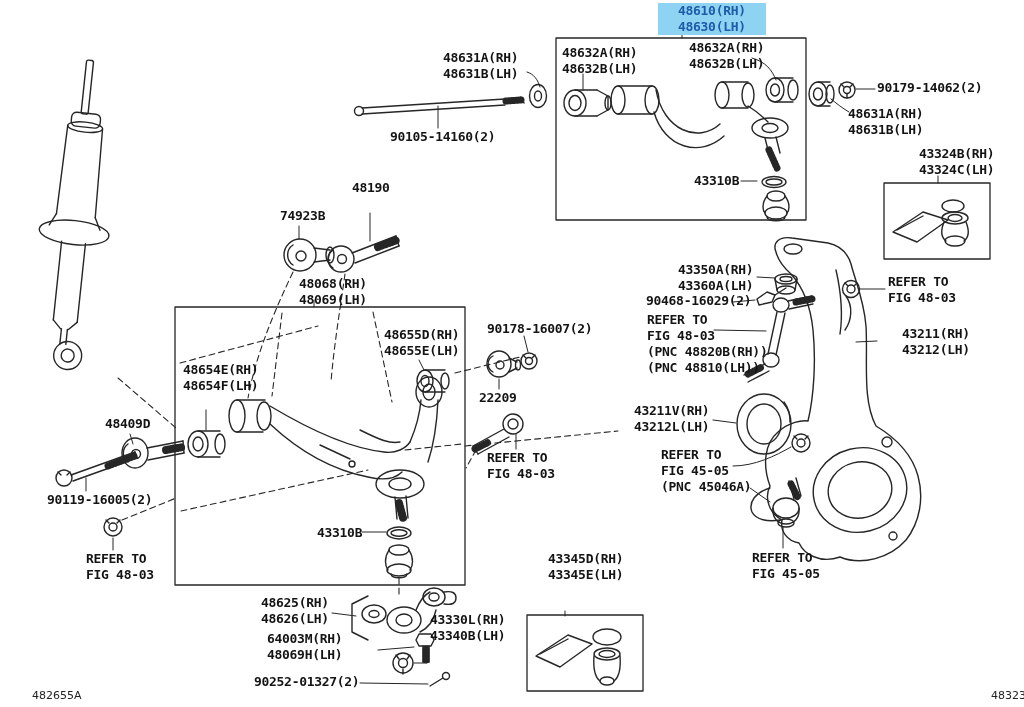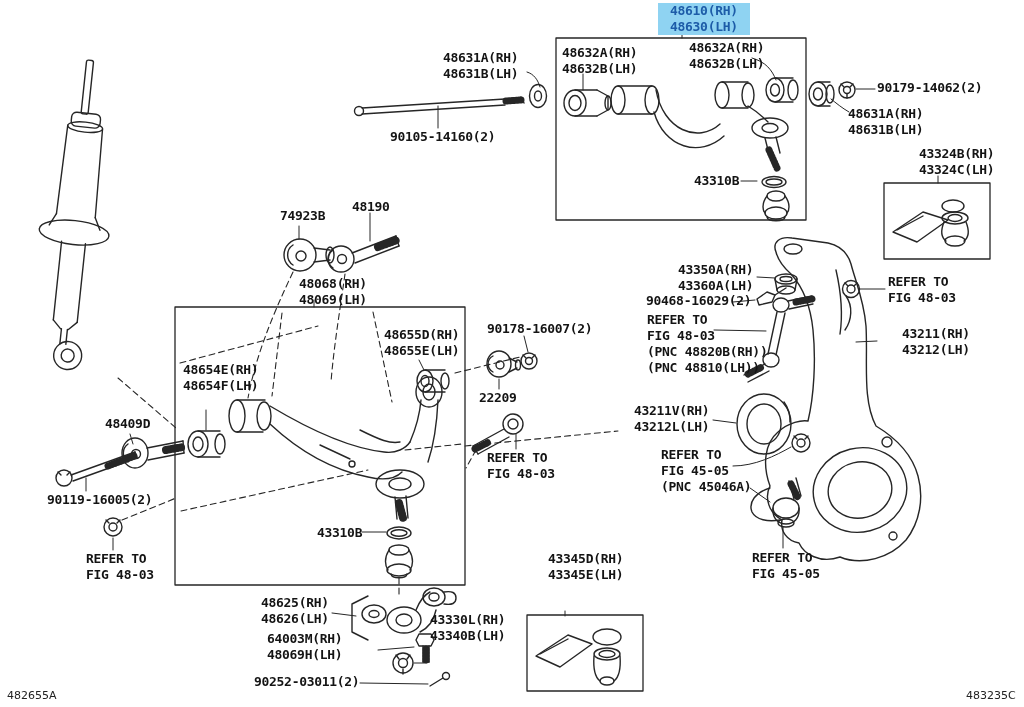--- a/index.html
+++ b/index.html
@@ -1,22 +1,22 @@
 <!DOCTYPE html>
 <html><head>
 <meta charset="utf-8">
 <style>
   html,body{margin:0;padding:0;background:#ffffff;}
   .stage{position:relative;width:1024px;height:707px;background:#ffffff;overflow:hidden;
          font-family:"DejaVu Sans Mono", monospace;}
   .stage svg{position:absolute;left:0;top:0;}
   .lbl{position:absolute;font:700 13px/16px "DejaVu Sans Mono", monospace;color:#141414;
        white-space:pre-line;letter-spacing:-0.3px;}
-  .lbl.hl{background:#8fd3f2;color:#1d5ca8;padding:0 12px;}
-  .corner{position:absolute;font:400 11px "DejaVu Sans", "Liberation Sans", sans-serif;color:#222;}
+  .lbl.hl{background:#8fd3f2;color:#1d5ca8;padding:0 20px;}
+  .corner{position:absolute;font:400 11px "DejaVu Sans", "Liberation Sans", sans-serif;color:#222;margin-left:25px;}
 </style>
 </head>
 <body>
 
 <div class="stage">
 
 <svg width="1024" height="707" viewBox="0 0 1024 707">
   <g stroke="#262626" stroke-width="1.4" fill="none" stroke-linecap="round" stroke-linejoin="round">
 
     <g stroke-dasharray="6 4" stroke-width="1.1">
@@ -384,21 +384,21 @@
 <div class="lbl" style="left:646px;top:293px">90468-16029(2)</div>
 <div class="lbl" style="left:647px;top:312px">REFER TO
 FIG 48-03
 (PNC 48820B(RH))
 (PNC 48810(LH))</div>
 <div class="lbl" style="left:888px;top:274px">REFER TO
 FIG 48-03</div>
 <div class="lbl" style="left:902px;top:326px">43211(RH)
 43212(LH)</div>
 <div class="lbl" style="left:280px;top:208px">74923B</div>
-<div class="lbl" style="left:352px;top:199px">48190</div>
+<div class="lbl" style="left:352px;top:180px">48190</div>
 <div class="lbl" style="left:299px;top:276px">48068(RH)
 48069(LH)</div>
 <div class="lbl" style="left:384px;top:327px">48655D(RH)
 48655E(LH)</div>
 <div class="lbl" style="left:487px;top:321px">90178-16007(2)</div>
 <div class="lbl" style="left:183px;top:362px">48654E(RH)
 48654F(LH)</div>
 <div class="lbl" style="left:479px;top:390px">22209</div>
 <div class="lbl" style="left:487px;top:450px">REFER TO
 FIG 48-03</div>
@@ -413,20 +413,20 @@
 FIG 45-05
 (PNC 45046A)</div>
 <div class="lbl" style="left:752px;top:550px">REFER TO
 FIG 45-05</div>
 <div class="lbl" style="left:261px;top:595px">48625(RH)
 48626(LH)</div>
 <div class="lbl" style="left:267px;top:631px">64003M(RH)
 48069H(LH)</div>
 <div class="lbl" style="left:430px;top:612px">43330L(RH)
 43340B(LH)</div>
-<div class="lbl" style="left:254px;top:674px">90252-03011(2)</div>
+<div class="lbl" style="left:254px;top:674px">90252-01327(2)</div>
 <div class="lbl" style="left:548px;top:551px">43345D(RH)
 43345E(LH)</div>
 
 <div class="corner" style="left:7px;top:689px">482655A</div>
 <div class="corner" style="left:966px;top:689px">483235C</div>
 
 </div>
 
 </body></html>

